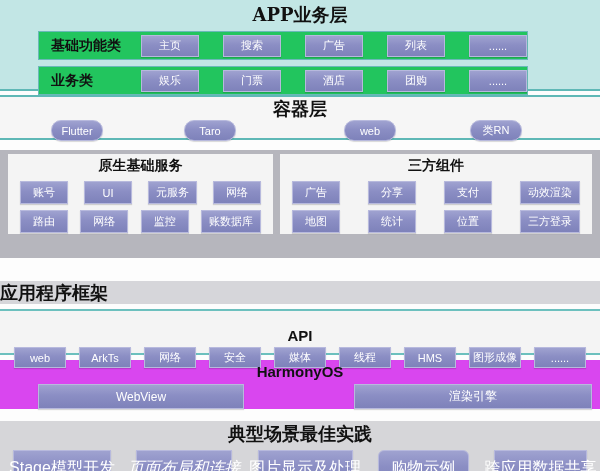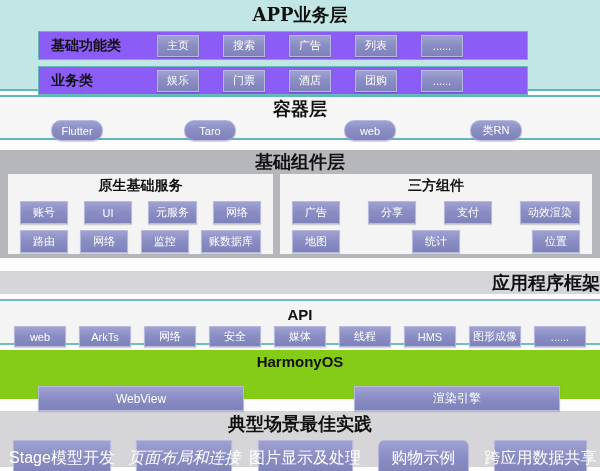--- a/index.html
+++ b/index.html
@@ -32,30 +32,30 @@
     white-space:nowrap;
   }
 
   
   .app-layer {
     background:#c2e6e5; border-bottom:2px solid #5fb8b6;
     height:91px; padding-top:5px;
   }
   .app-row {
     width:490px; height:29px; margin:6px 0 0 38px;
-    background:#8b5cf6; border:1px solid #6ab9b8;
+    background:#22c55e; border:1px solid #6ab9b8;
     display:flex; align-items:center;
   }
   .app-row-label {
     width:118px; padding-left:12px;
     font-family:"DejaVu Serif","Liberation Serif",serif;
     font-weight:bold; font-size:14px; color:#111;
   }
   .app-row .nodes { display:flex; gap:24px; }
-  .app-row .node { width:42px; }
+  .app-row .node { width:58px; }
 
   
   .container-layer {
     margin-top:4px; background:#f6f6f6;
     border-top:2px solid #5fb8b6; border-bottom:2px solid #5fb8b6;
     height:45px; padding-top:2px;
   }
   .container-nodes { display:flex; margin-top:1px; }
   .container-nodes .node { width:52px; height:21px;border-radius:10px; }
   .container-nodes .node:nth-child(1){ margin-left:51px; }
@@ -78,42 +78,42 @@
     text-align:center; line-height:19px;
   }
   .panel-row {
     display:flex; justify-content:space-between;
     padding:0 12px; margin-top:6px;
   }
   .panel-row .node { min-width:48px; padding:0 7px; height:23px; }
 
   
   .framework-layer {
-    margin-top:13px; background:#d6d6da; height:23px;
-    display:flex; align-items:center; justify-content:flex-end;
+    margin-top:23px; background:#d6d6da; height:23px;
+    display:flex; align-items:center; justify-content:flex-start;
   }
 
   
   .api-layer {
     margin-top:5px; background:#f4f4f4;
     border-top:2px solid #6cc0be; border-bottom:2px solid #6cc0be;
-    height:46px; padding-top:4px;
+    height:46px; padding-top:15px;
   }
   .api-nodes {
     display:flex; justify-content:space-between;
     padding:0 14px; margin-top:1px;
   }
   .api-nodes .node { width:52px; height:21px; }
 
   
-  .os-layer { margin-top:5px; background:#84cc16; height:49px; padding-top:2px; }
-  .os-nodes { display:flex; margin-top:14px; }
+  .os-layer { margin-top:5px; background:#d946ef; height:49px; padding-top:2px; }
+  .os-nodes { display:flex; margin-top:2px; }
   .os-nodes .node { height:25px; font-size:12px; }
   .os-node-webview { width:206px; margin-left:38px; }
-  .os-node-render  { width:206px; margin-left:110px; }
+  .os-node-render  { width:238px; margin-left:110px; }
 
   
   .practices-layer { margin-top:12px; background:#d6d6d9; height:56px; padding-top:3px; }
   .practice-nodes {
     display:flex; justify-content:space-between;
     padding:0 13px; margin-top:6px;
   }
   .practice-nodes .node { height:36px; font-size:16px; padding:0 6px;text-align:right; }
   .practice-nodes .node:nth-child(1){ width:98px; }
   .practice-nodes .node:nth-child(2){ width:96px;font-style:italic; }
@@ -156,21 +156,20 @@
     <div class="cn-title">容器层</div>
     <div class="container-nodes">
       <div class="node">Flutter</div>
       <div class="node">Taro</div>
       <div class="node">web</div>
       <div class="node">类RN</div>
     </div>
   </div>
 
   <div class="components-layer">
-    <div class="cn-title">基础组件层</div>
     <div class="panels">
 
       <div class="panel left">
         <div class="panel-title">原生基础服务</div>
         <div class="panel-row">
           <div class="node">账号</div>
           <div class="node">UI</div>
           <div class="node">元服务</div>
           <div class="node">网络</div>
         </div>
@@ -187,20 +186,21 @@
         <div class="panel-row">
           <div class="node">广告</div>
           <div class="node">分享</div>
           <div class="node">支付</div>
           <div class="node">动效渲染</div>
         </div>
         <div class="panel-row">
           <div class="node">地图</div>
           <div class="node">统计</div>
           <div class="node">位置</div>
+          <div class="node">三方登录</div>
         </div>
       </div>
 
     </div>
   </div>
 
   <div class="framework-layer">
     <div class="cn-title">应用程序框架</div>
   </div>
 

